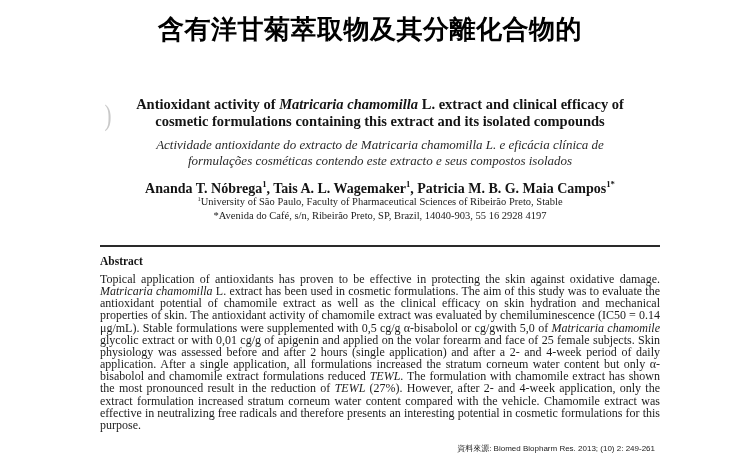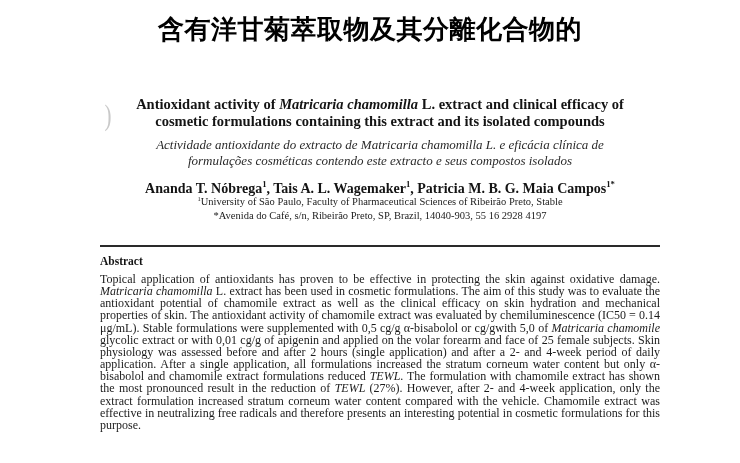--- a/index.html
+++ b/index.html
@@ -132,14 +132,15 @@
 
 
     <hr class="rule">
 
     <div class="abstract-heading">Abstract</div>
 
     <p class="abstract-body"><span>Topical application of antioxidants has proven to be effective in protecting the skin against oxidative damage. </span><span class="it">Matricaria chamomilla</span><span> L. extract has been used in cosmetic formulations. The aim of this study was to evaluate the antioxidant potential of chamomile extract as well as the clinical efficacy on skin hydration and mechanical properties of skin. The antioxidant activity of chamomile extract was evaluated by chemiluminescence (IC50 = 0.14 μg/mL). Stable formulations were supplemented with 0,5 cg/g α-bisabolol or cg/gwith 5,0 of </span><span class="it">Matricaria chamomile</span><span> glycolic extract or with 0,01 cg/g of apigenin and applied on the volar forearm and face of 25 female subjects. Skin physiology was assessed before and after 2 hours (single application) and after a 2- and 4-week period of daily application. After a single application, all formulations increased the stratum corneum water content but only α-bisabolol and chamomile extract formulations reduced </span><span class="it">TEWL</span><span>. The formulation with chamomile extract has shown the most pronounced result in the reduction of </span><span class="it">TEWL</span><span> (27%). However, after 2- and 4-week application, only the extract formulation increased stratum corneum water content compared with the vehicle. Chamomile extract was effective in neutralizing free radicals and therefore presents an interesting potential in cosmetic formulations for this purpose.</span></p>
 
   </div>
 
+  <div class="footer-source">資料來源: Biomed Biopharm Res. 2013; (10) 2: 249-261</div>
 
 </div>
 
 </body></html>

